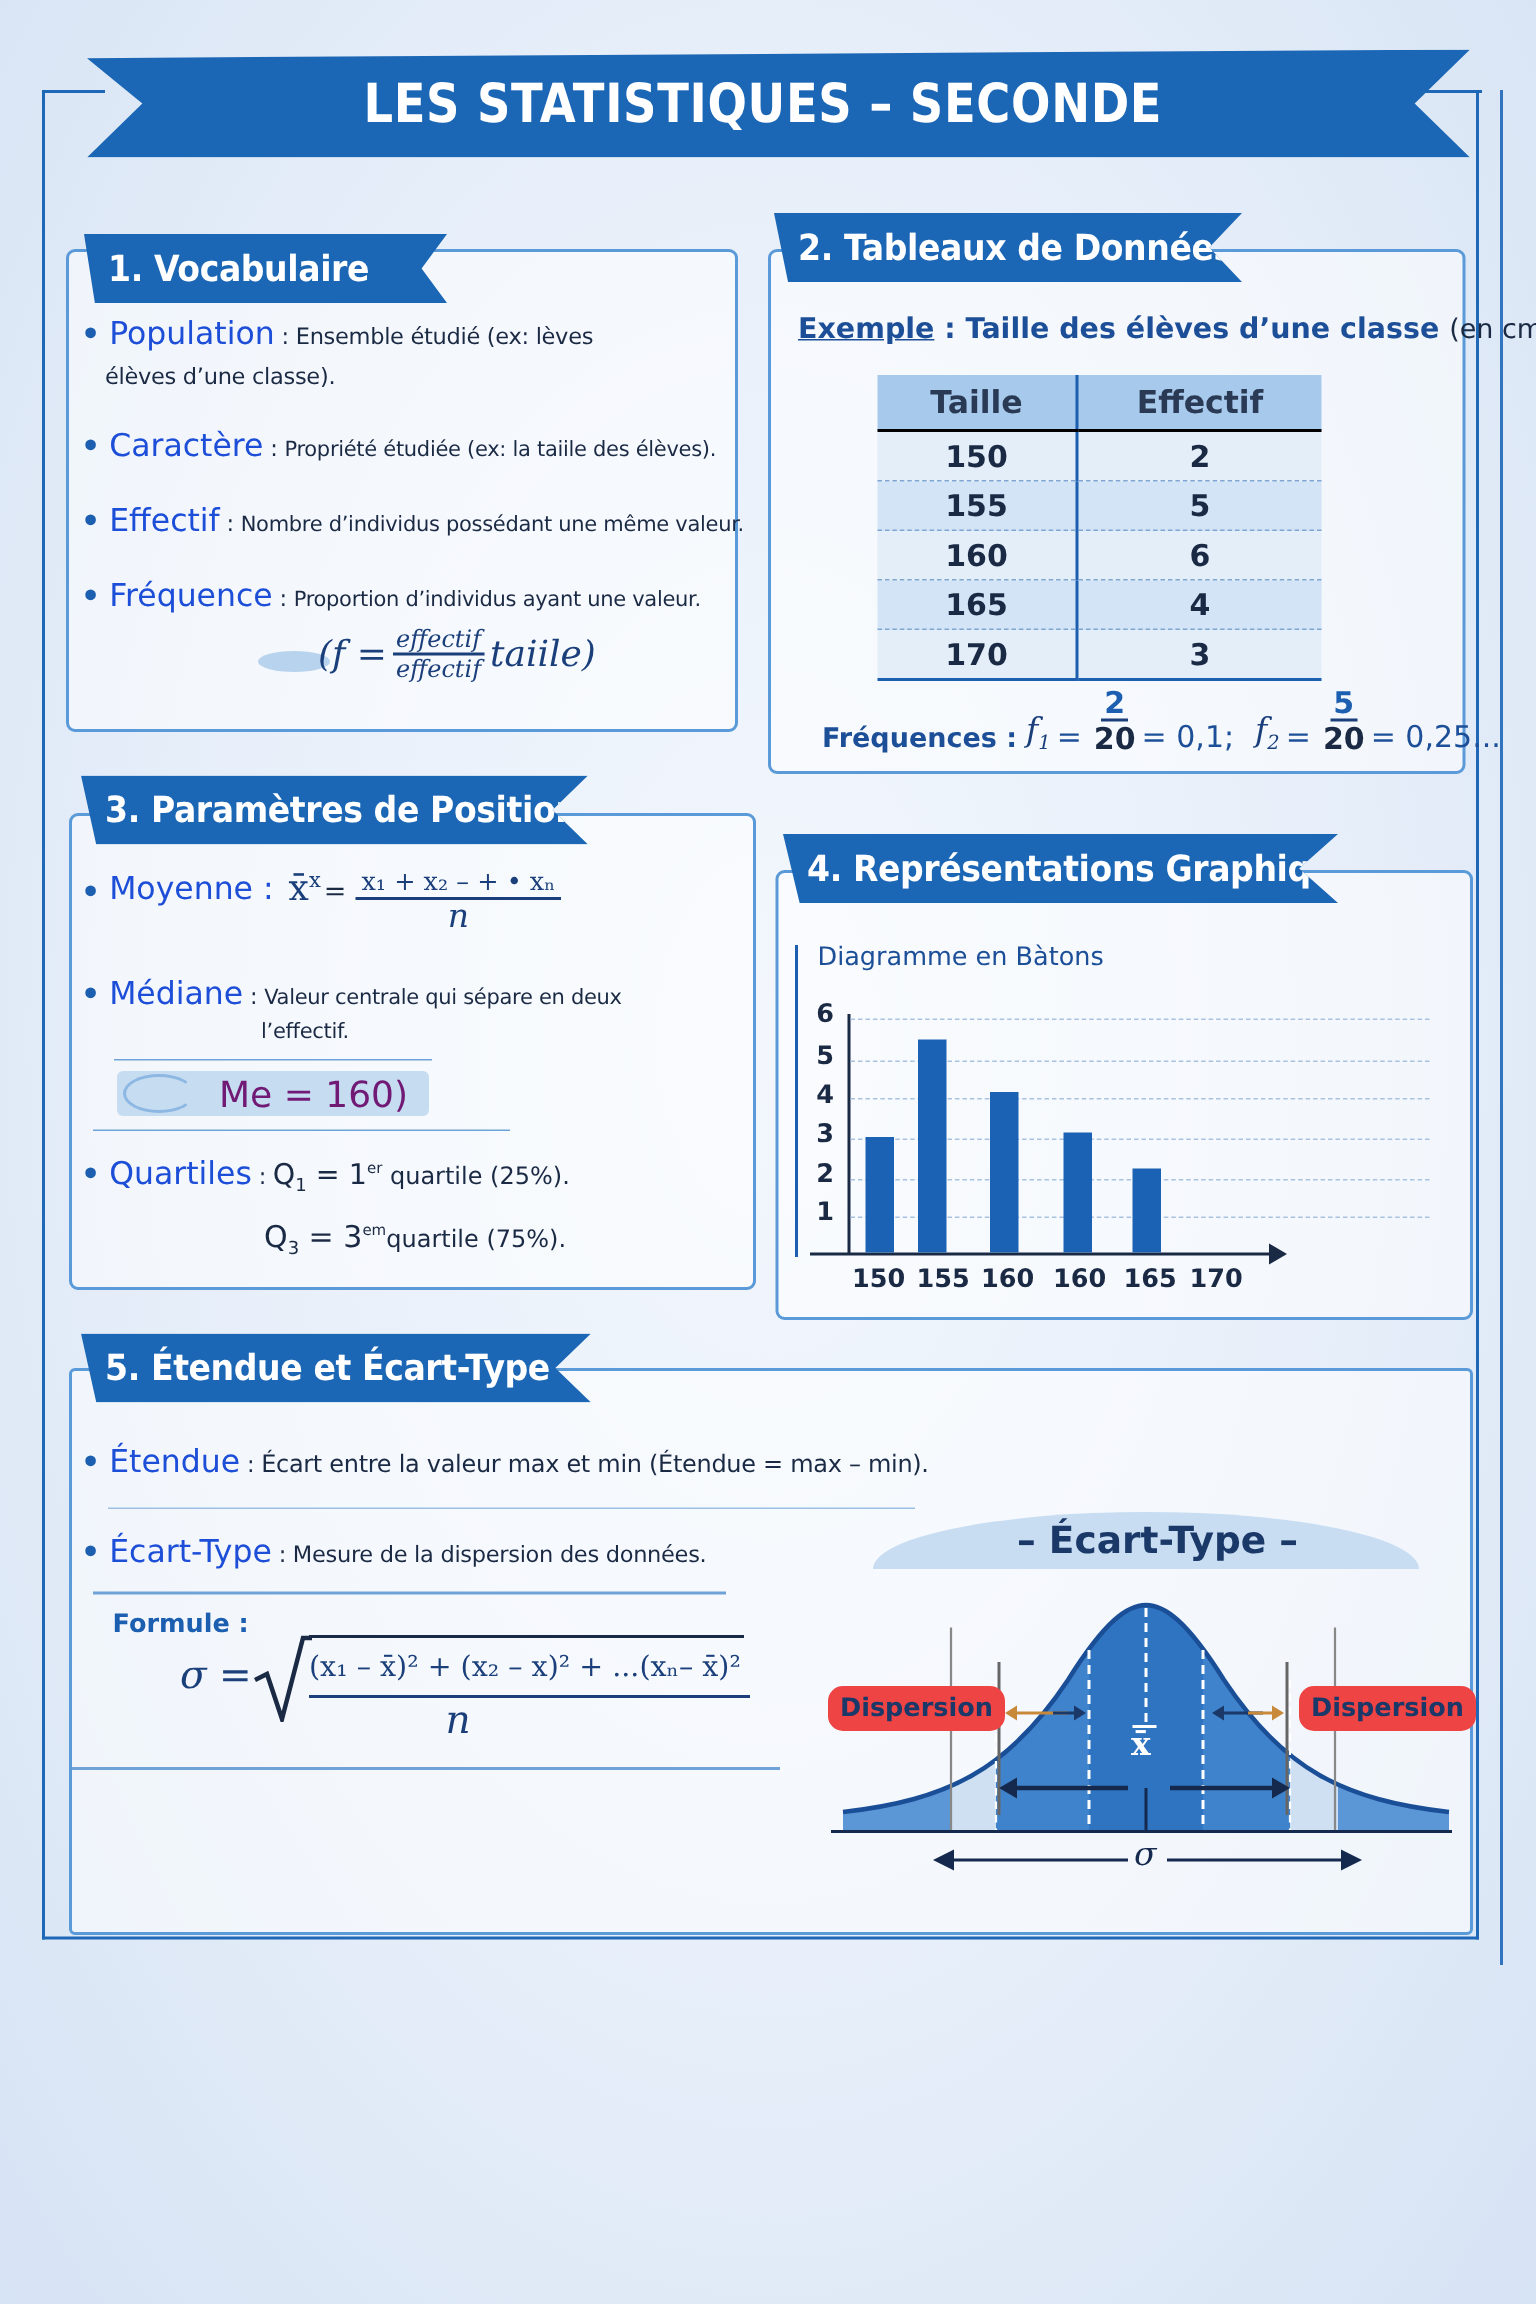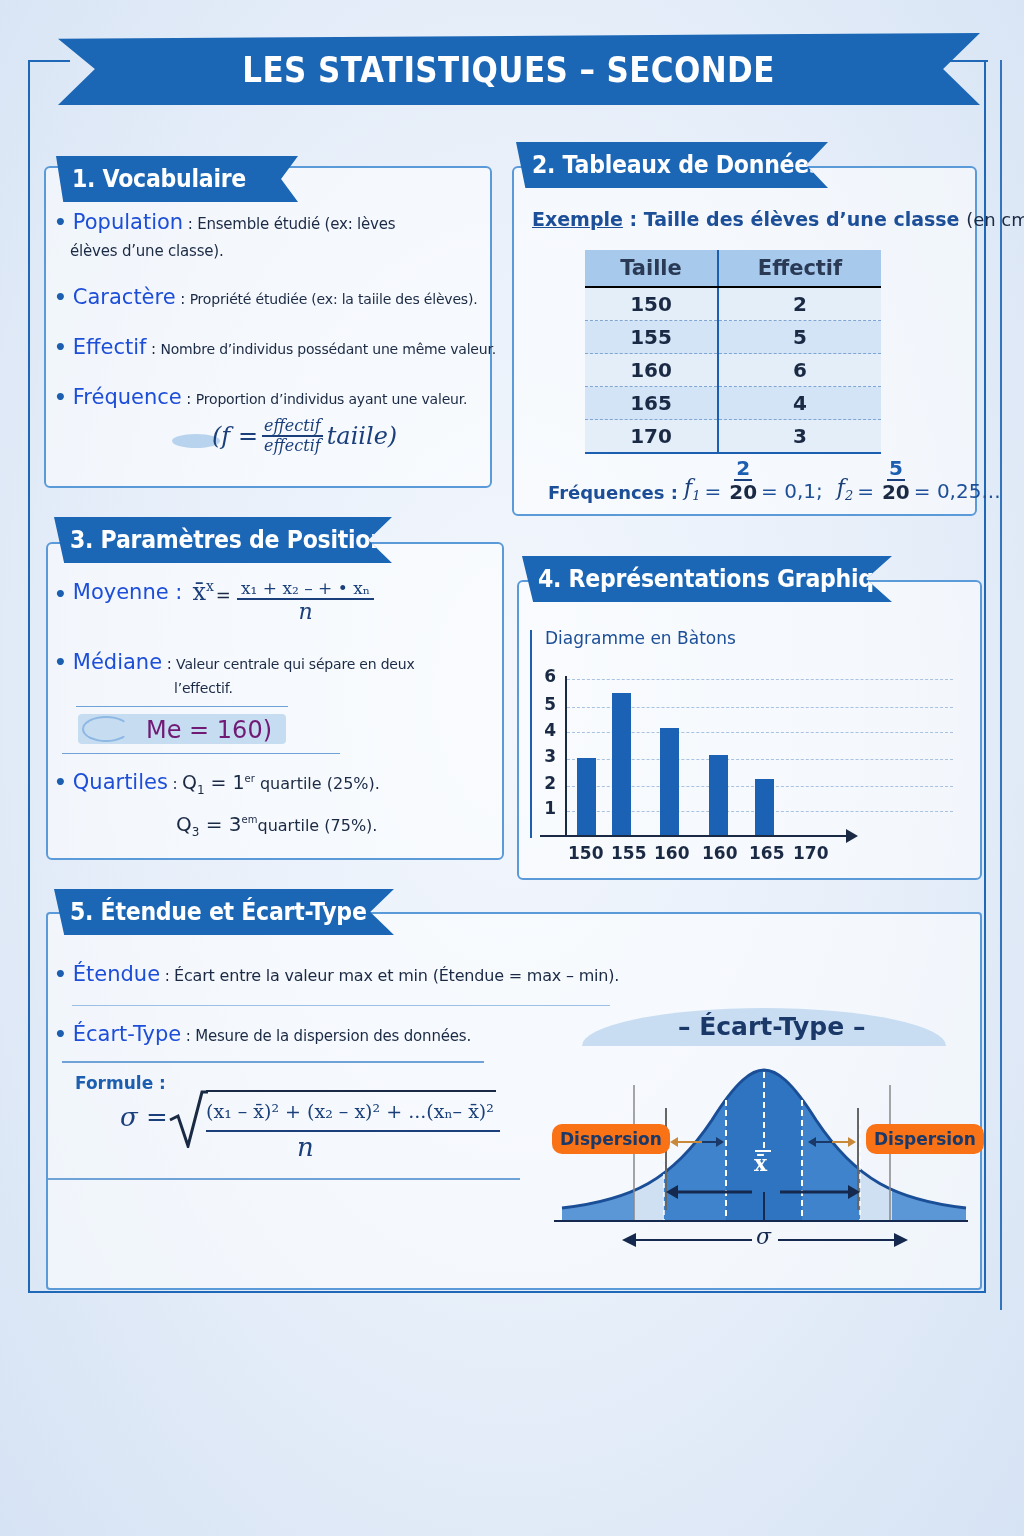--- a/index.html
+++ b/index.html
@@ -76,21 +76,21 @@
   .y-tick { position: absolute; font-size: 17px; font-weight: bold; color: #1b2a44; width: 20px; text-align: right; }
   .grid-line { position: absolute; height: 0; border-top: 1px dashed #a9c2e2; }
   .bar { position: absolute; background: #1c62b4; width: 19px; }
   .x-tick { position: absolute; font-size: 17px; color: #1b2a44; font-weight: bold; }
 
   .bell-title-bg {
     position: absolute; left: 582px; top: 1008px; width: 364px; height: 38px;
     background: #c8ddf2; border-radius: 50% 50% 0 0 / 100% 100% 0 0;
   }
   .disp-label {
-    position: absolute; background: #f97316; color: #1a3868; font-weight: bold; font-size: 17px;
+    position: absolute; background: #ef4444; color: #1a3868; font-weight: bold; font-size: 17px;
     padding: 5px 8px; border-radius: 10px;
   }
 </style>
 </head>
 <body>
 
 <div class="outer-frame"></div>
 <div class="outer-top-l"></div>
 <div class="outer-top-r"></div>
 <div class="outer-right-ext"></div>

